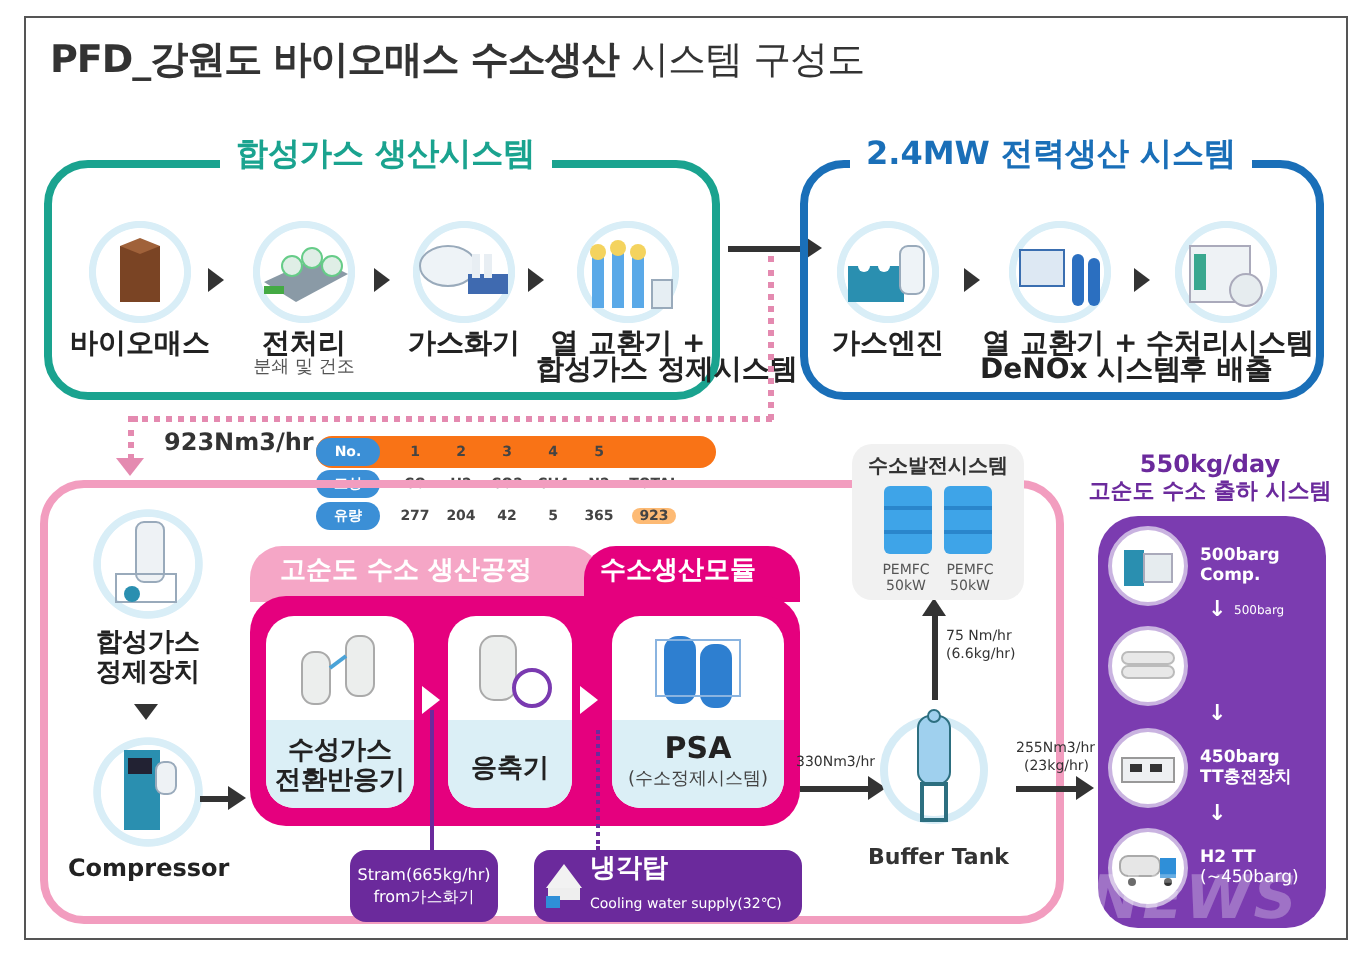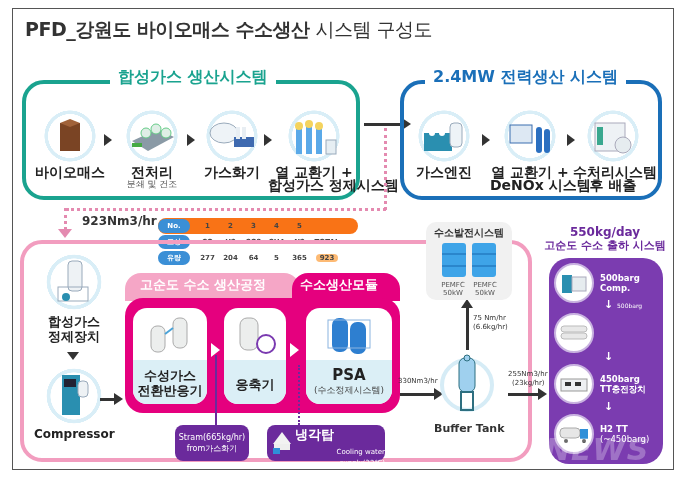--- a/index.html
+++ b/index.html
@@ -213,21 +213,21 @@
     <div class="c">H2</div>
     <div class="c">CO2</div>
     <div class="c">CH4</div>
     <div class="c">N2</div>
     <div class="c total">TOTAL</div>
   </div>
   <div class="row">
     <div class="rh">유량</div>
     <div class="c">277</div>
     <div class="c">204</div>
-    <div class="c">64</div>
+    <div class="c">42</div>
     <div class="c">5</div>
     <div class="c">365</div>
     <div class="c total"><span class="hl">923</span></div>
   </div>
 </div>
 
 <div class="pink-loop"></div>
 
 <div class="node" style="left:34px; top:252px; width:80px;">
   <div class="ico" style="width:60px; height:60px;">
@@ -290,21 +290,21 @@
     </svg>
   <div class="ul"><span style="font-size:15px;">PSA</span><small>(수소정제시스템)</small></div>
 </div>
 
 <div style="position:absolute; left:215px; top:355px; width:2px; height:70px; background:#6b2a9c;"></div>
 <div style="position:absolute; left:298px; top:365px; height:60px; border-left:2px dotted #6b2a9c;"></div>
 <div class="purple-note" style="left:175px; width:74px; padding-top:7px;">
   <div>Stram(665kg/hr)</div>
   <div>from가스화기</div>
 </div>
-<div class="purple-note" style="left:267px; width:118px; text-align:right;">
+<div class="purple-note" style="left:267px; width:134px; text-align:right;">
   <svg style="position:absolute; left:4px; top:5px;" width="22" height="26">
       <polygon points="11,2 20,14 2,14" fill="#f2f2f2"></polygon>
       <rect x="3" y="14" width="16" height="6" fill="#eee"></rect>
       <rect x="2" y="18" width="7" height="6" fill="#2f8fd8"></rect>
     </svg>
   <div style="position:absolute; left:28px; top:4px; font-size:13px; font-weight:bold;">냉각탑</div>
   <div style="position:absolute; left:28px; top:22px; font-size:7px;">Cooling water supply(32℃)</div>
 </div>
 
 <div class="arrow-h" style="left:400px; top:393px; width:36px;"></div>

